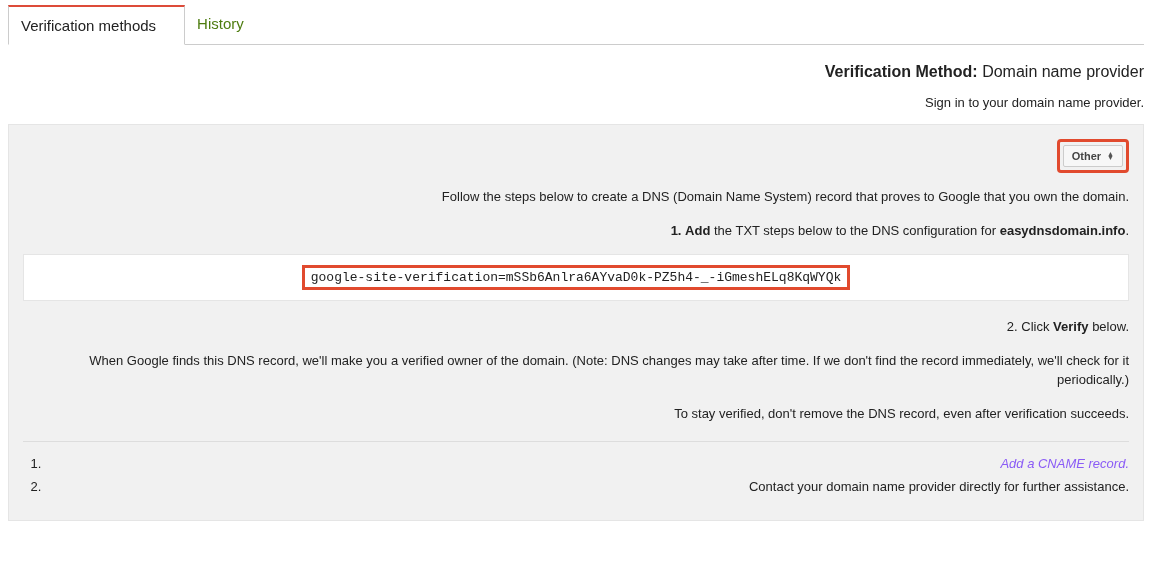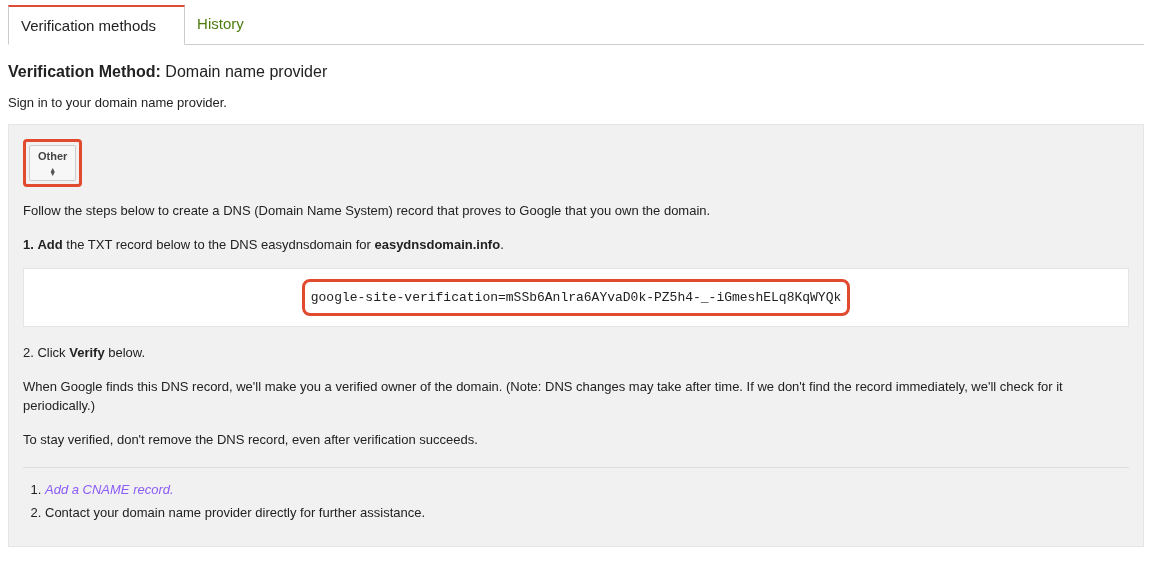--- a/index.html
+++ b/index.html
@@ -1,15 +1,15 @@
 <!DOCTYPE html>
 <html><head>
 <meta charset="utf-8">
 <style>
-  * { box-sizing: border-box; margin: 0; padding: 0; }
+  * { box-sizing: border-box; margin: 0; padding: 0; text-align: right; }
   body {
     font-family: Arial, Helvetica, sans-serif;
     font-size: 13px;
     color: #222;
     background: #fff;
     padding: 0 8px 20px 8px;
   }
   .tabs {
     display: flex;
     border-bottom: 1px solid #ccc;
@@ -55,43 +55,42 @@
     align-items: center;
     background: #f7f7f7;
     border: 1px solid #ccc;
     border-radius: 2px;
     padding: 4px 8px;
     font-size: 11px;
     font-weight: bold;
     color: #444;
     cursor: pointer;
     gap: 6px;
-    flex-direction: column;
   }
   .dropdown .updn {
     display: inline-flex;
     flex-direction: column;
     line-height: 4px;
     font-size: 7px;
     color: #555;
   }
   .para { margin-bottom: 14px; line-height: 1.5; }
   .para b { font-weight: bold; }
   .txt-wrap {
     background: #fff;
     border: 1px solid #e5e5e5;
     padding: 10px;
     text-align: center;
     margin-bottom: 16px;
   }
   .txt-highlight {
     display: inline-block;
     border: 3px solid #e14a2e;
-    border-radius: 8px;
-    padding: 8px 6px;
+    border-radius: 0;
+    padding: 2px 6px;
     font-family: "Courier New", monospace;
     font-size: 13px;
   }
   .divider {
     border-top: 1px solid #ddd;
     margin: 18px 0 14px 0;
   }
   .alt-list {
     list-style: decimal;
     padding-left: 22px;
@@ -124,21 +123,21 @@
         <span>▲</span>
           <span>▼</span>
       </span>
     </div>
   </div>
 
   <div class="para">Follow the steps below to create a DNS (Domain Name System) record that proves to Google that you own the domain.</div>
 
   <div class="para">
     <b>1.</b>
-    <b>Add</b><span> the TXT record below to the DNS easydnsdomain for </span><b>easydnsdomain.info</b><span>.</span>
+    <b>Add</b><span> the TXT steps below to the DNS configuration for </span><b>easydnsdomain.info</b><span>.</span>
   </div>
 
   <div class="txt-wrap">
     <span class="txt-highlight">google-site-verification=mSSb6Anlra6AYvaD0k-PZ5h4-_-iGmeshELq8KqWYQk</span>
   </div>
 
   <div class="para">
     <span>2. Click </span><b>Verify</b><span> below.</span>
   </div>
 

